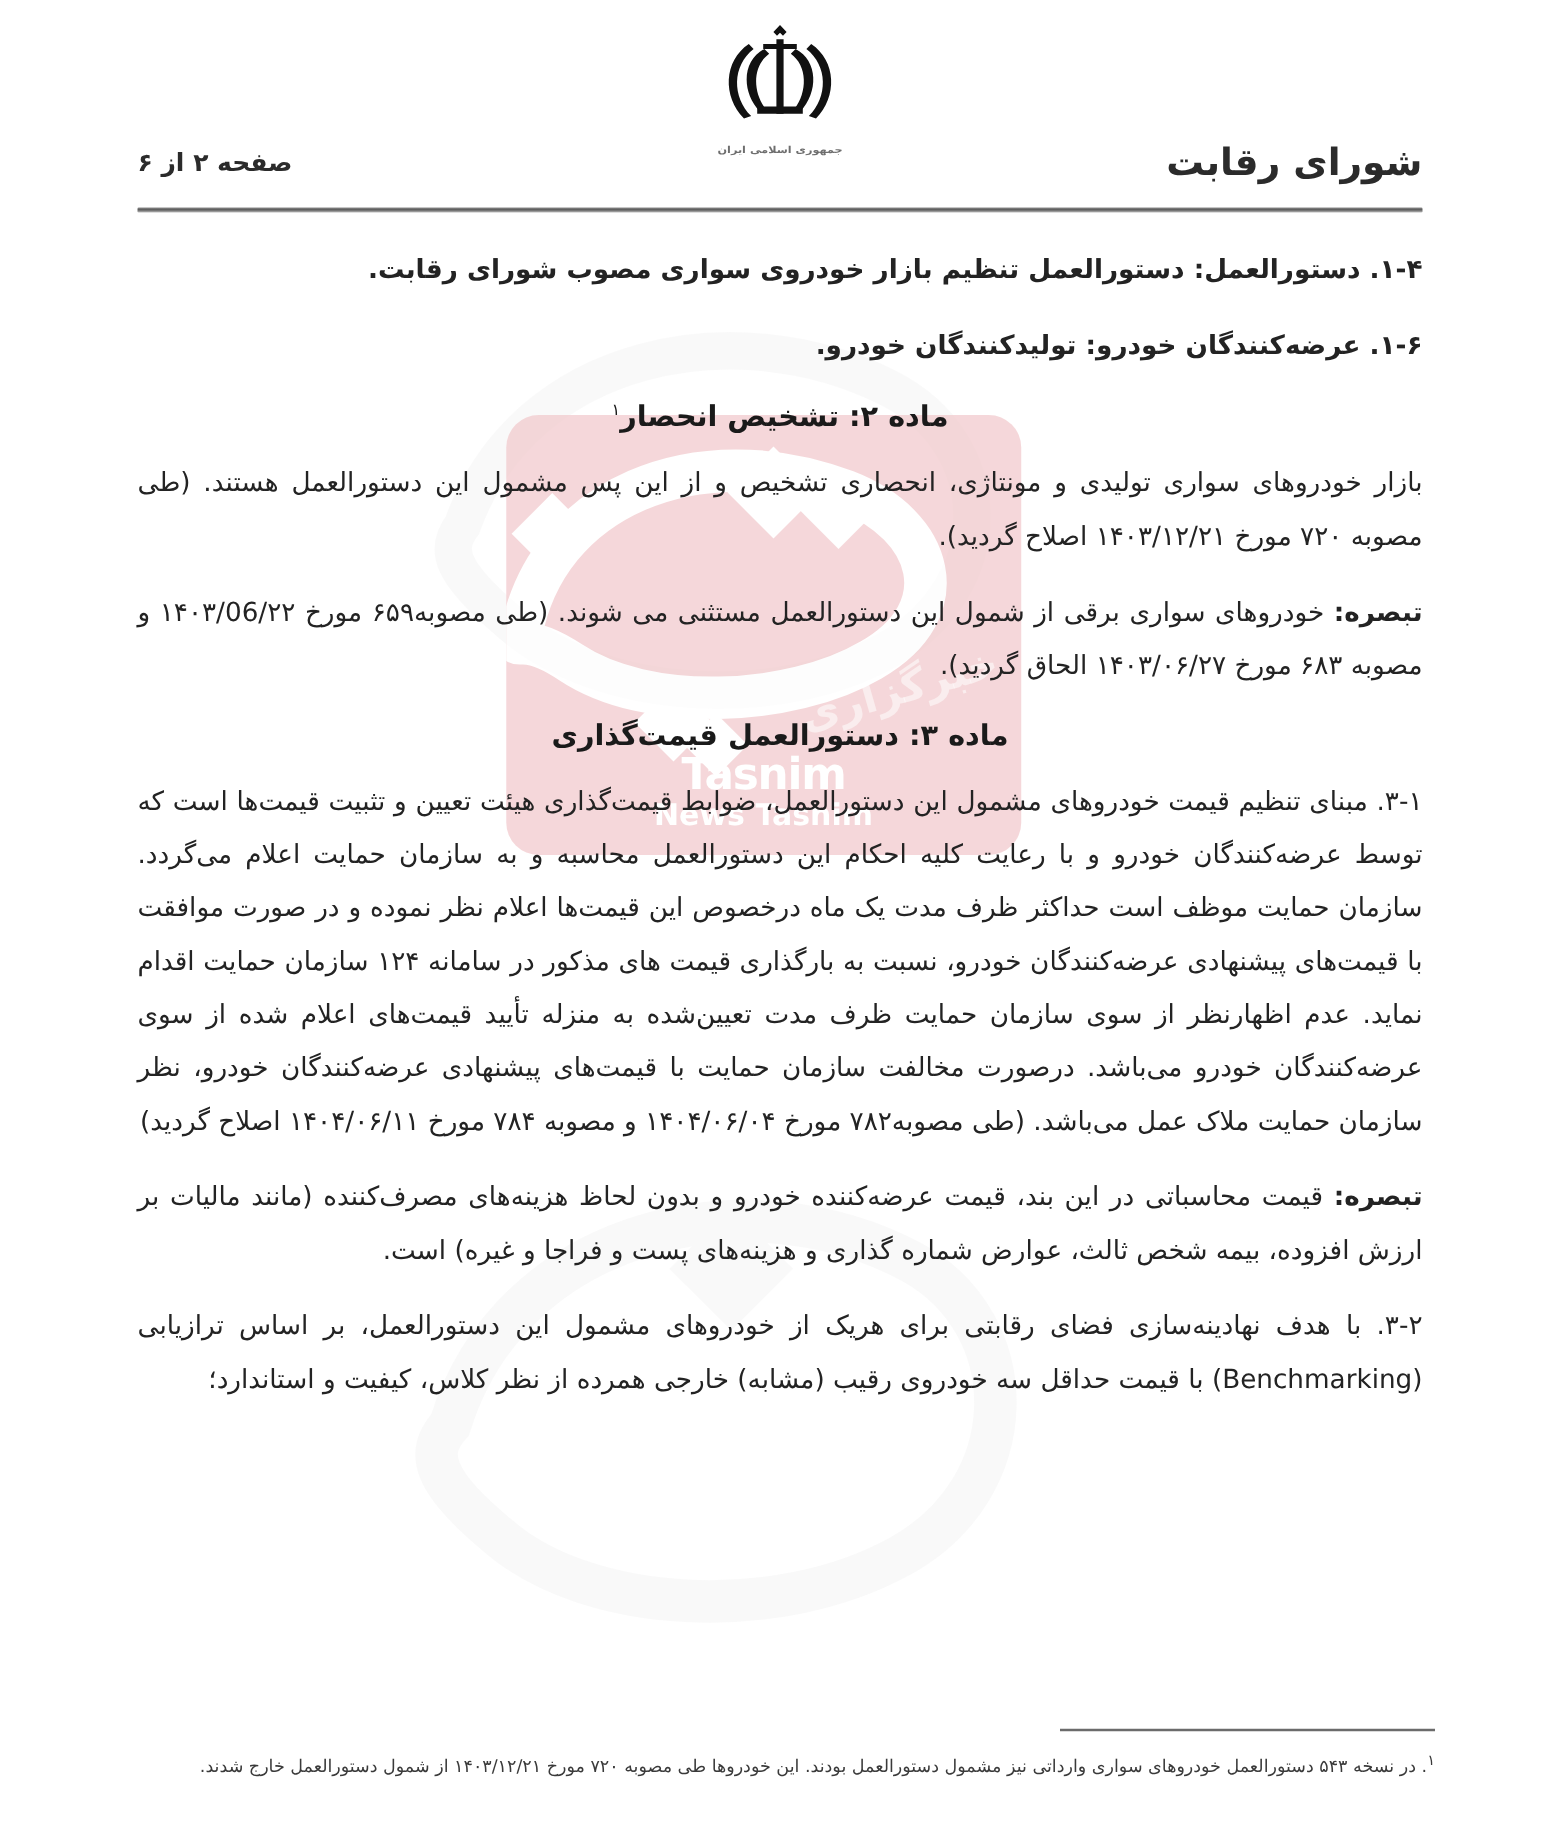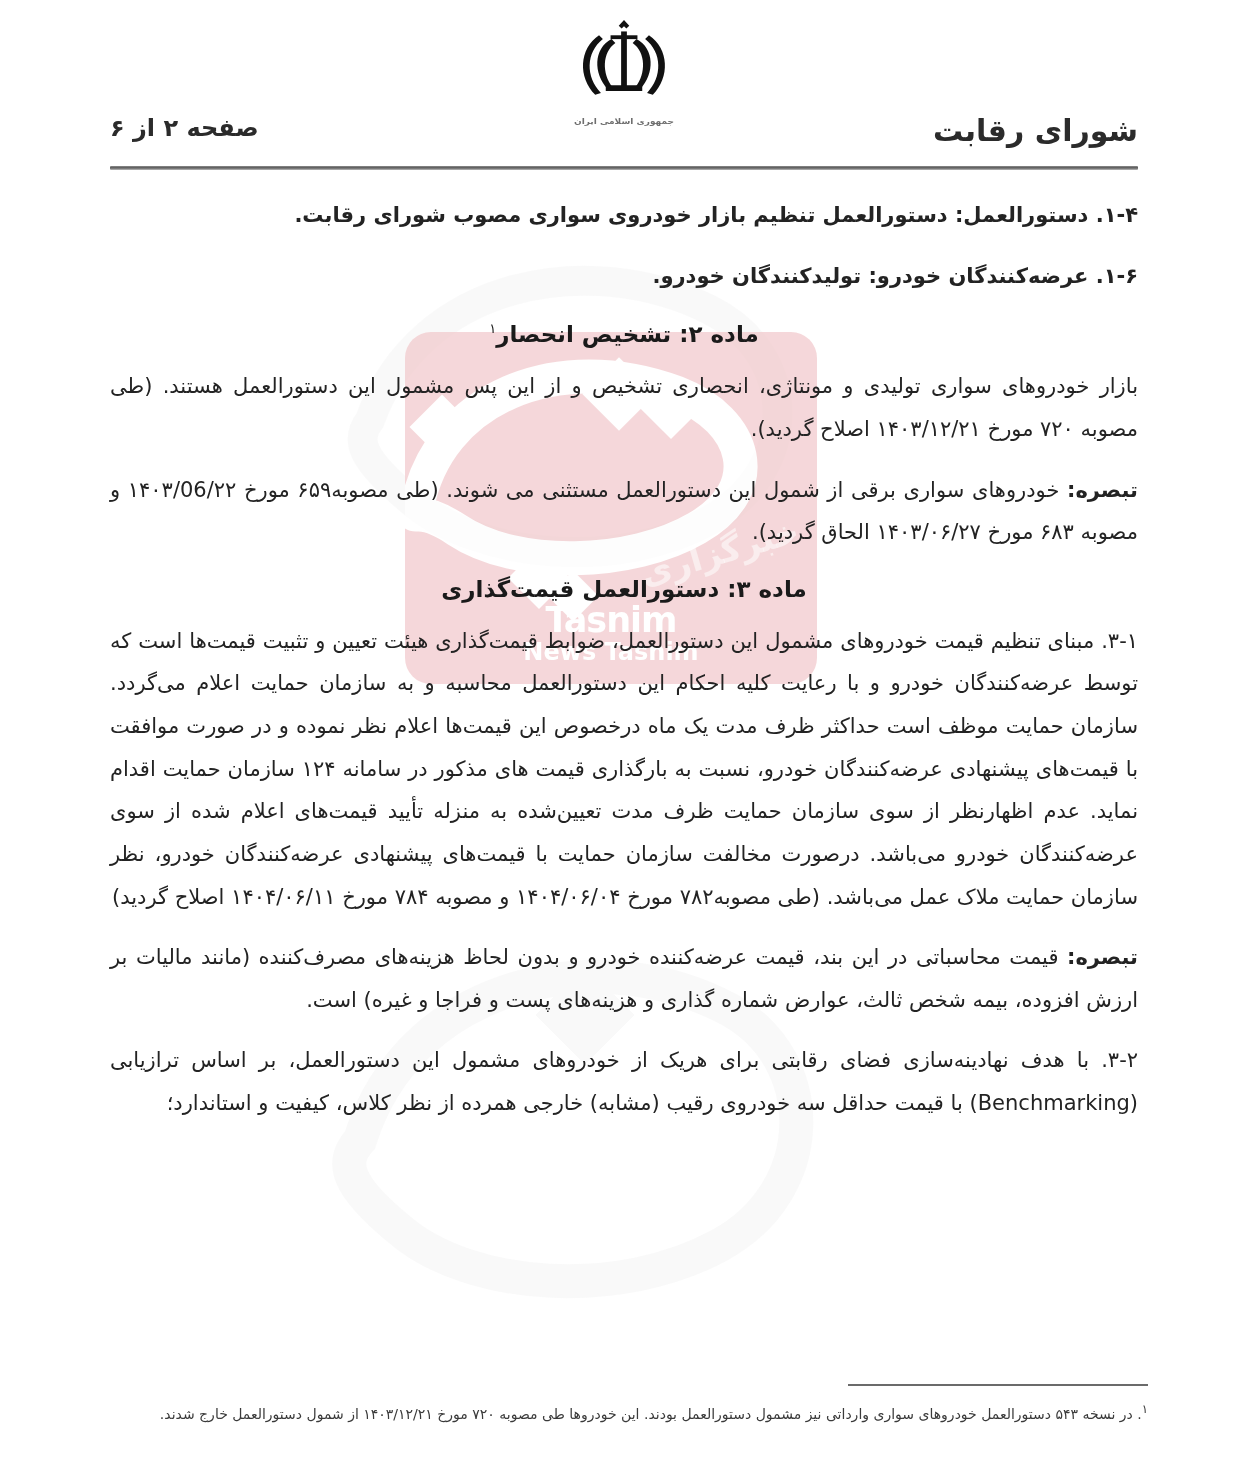--- a/index.html
+++ b/index.html
@@ -38,21 +38,21 @@
   .org-title {
     font-size: 30px;
     font-weight: bold;
     color: #2b2b2b;
     letter-spacing: 0px;
     white-space: nowrap;
     padding-bottom: 4px;
     direction: rtl;
   }
   .page-number {
-    font-size: 24px;
+    font-size: 20px;
     font-weight: bold;
     color: #2b2b2b;
     white-space: nowrap;
     padding-bottom: 10px;
     direction: rtl;
   }
   .emblem-wrap {
     position: absolute;
     left: 50%;
     top: 18px;

